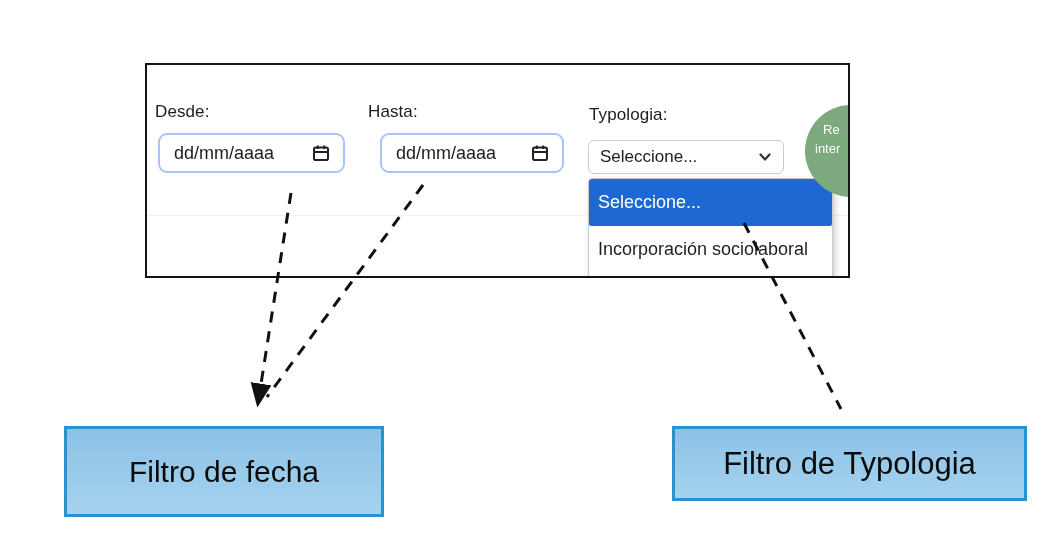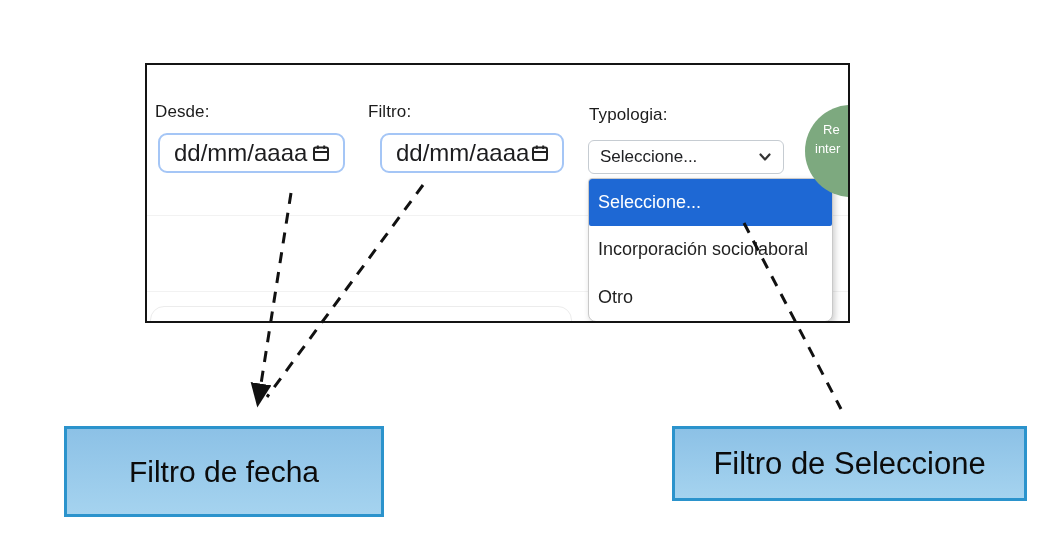--- a/index.html
+++ b/index.html
@@ -2,33 +2,33 @@
 <html><head>
 <meta charset="utf-8">
 <style>
   html,body{margin:0;padding:0;background:#fff;}
   .slide{
     position:relative;width:1063px;height:540px;background:#ffffff;overflow:hidden;
     font-family:"Liberation Sans","DejaVu Sans",sans-serif;
   }
   
   .panel{
-    position:absolute;left:145px;top:63px;width:705px;height:260px;
+    position:absolute;left:145px;top:63px;width:705px;height:215px;
     box-sizing:border-box;border:2px solid #141414;background:#ffffff;overflow:hidden;text-align:center;
   }
   .field-label{
     position:absolute;font-size:17px;color:#1c1c1c;letter-spacing:.1px;
   }
   .date-field{
     position:absolute;box-sizing:border-box;height:40px;
     border:2px solid #a5c6f6;border-radius:9px;background:#fff;
     display:flex;align-items:center;justify-content:space-between;
     padding:0 12px 0 14px;cursor:text;
   }
-  .date-field .ph{font-size:24px;color:#1d1d1f;}
+  .date-field .ph{font-size:18px;color:#1d1d1f;}
   .select-box{
     position:absolute;box-sizing:border-box;height:34px;
     border:1.5px solid #c6ccd2;border-radius:6px;background:#fff;
     display:flex;align-items:center;justify-content:space-between;
     padding:0 10px 0 11px;cursor:pointer;
   }
   .select-box .sel-text{font-size:17px;color:#202124;}
   .dropdown{
     position:absolute;box-sizing:border-box;background:#fff;
     border:1px solid #c9c9c9;border-radius:4px 4px 8px 8px;
@@ -83,21 +83,21 @@
       <span>
         <svg class="icon-svg" width="20" height="20" viewBox="0 0 20 20">
           <rect x="3" y="4.5" width="14" height="12.5" rx="1.8" fill="none" stroke="#222" stroke-width="2"></rect>
           <line x1="3" y1="9" x2="17" y2="9" stroke="#222" stroke-width="2"></line>
           <line x1="6.8" y1="2.5" x2="6.8" y2="6" stroke="#222" stroke-width="2"></line>
           <line x1="13.2" y1="2.5" x2="13.2" y2="6" stroke="#222" stroke-width="2"></line>
         </svg>
       </span>
     </div>
 
-    <div class="field-label" style="left:221px;top:37px">Filtro:</div>
+    <div class="field-label" style="left:221px;top:37px">Hasta:</div>
     <div class="date-field" style="left:233px;top:68px;width:184px">
       <span class="ph">dd/mm/aaaa</span>
       <span>
         <svg class="icon-svg" width="20" height="20" viewBox="0 0 20 20">
           <rect x="3" y="4.5" width="14" height="12.5" rx="1.8" fill="none" stroke="#222" stroke-width="2"></rect>
           <line x1="3" y1="9" x2="17" y2="9" stroke="#222" stroke-width="2"></line>
           <line x1="6.8" y1="2.5" x2="6.8" y2="6" stroke="#222" stroke-width="2"></line>
           <line x1="13.2" y1="2.5" x2="13.2" y2="6" stroke="#222" stroke-width="2"></line>
         </svg>
       </span>
@@ -134,16 +134,16 @@
     </defs>
     <path d="M291,193 L258,403" fill="none" stroke="#111" stroke-width="3" stroke-dasharray="11 9" marker-end="url(#arrow)"></path>
     <path d="M423,185 L267,397" fill="none" stroke="#111" stroke-width="3" stroke-dasharray="11 9"></path>
     <path d="M744,223 L841,409" fill="none" stroke="#111" stroke-width="3" stroke-dasharray="11 9"></path>
   </svg>
 
   <div class="callout fecha">
     <span>Filtro de fecha</span>
   </div>
   <div class="callout typ">
-    <span>Filtro de Seleccione</span>
+    <span>Filtro de Typologia</span>
   </div>
 
 </div>
 
 </body></html>

